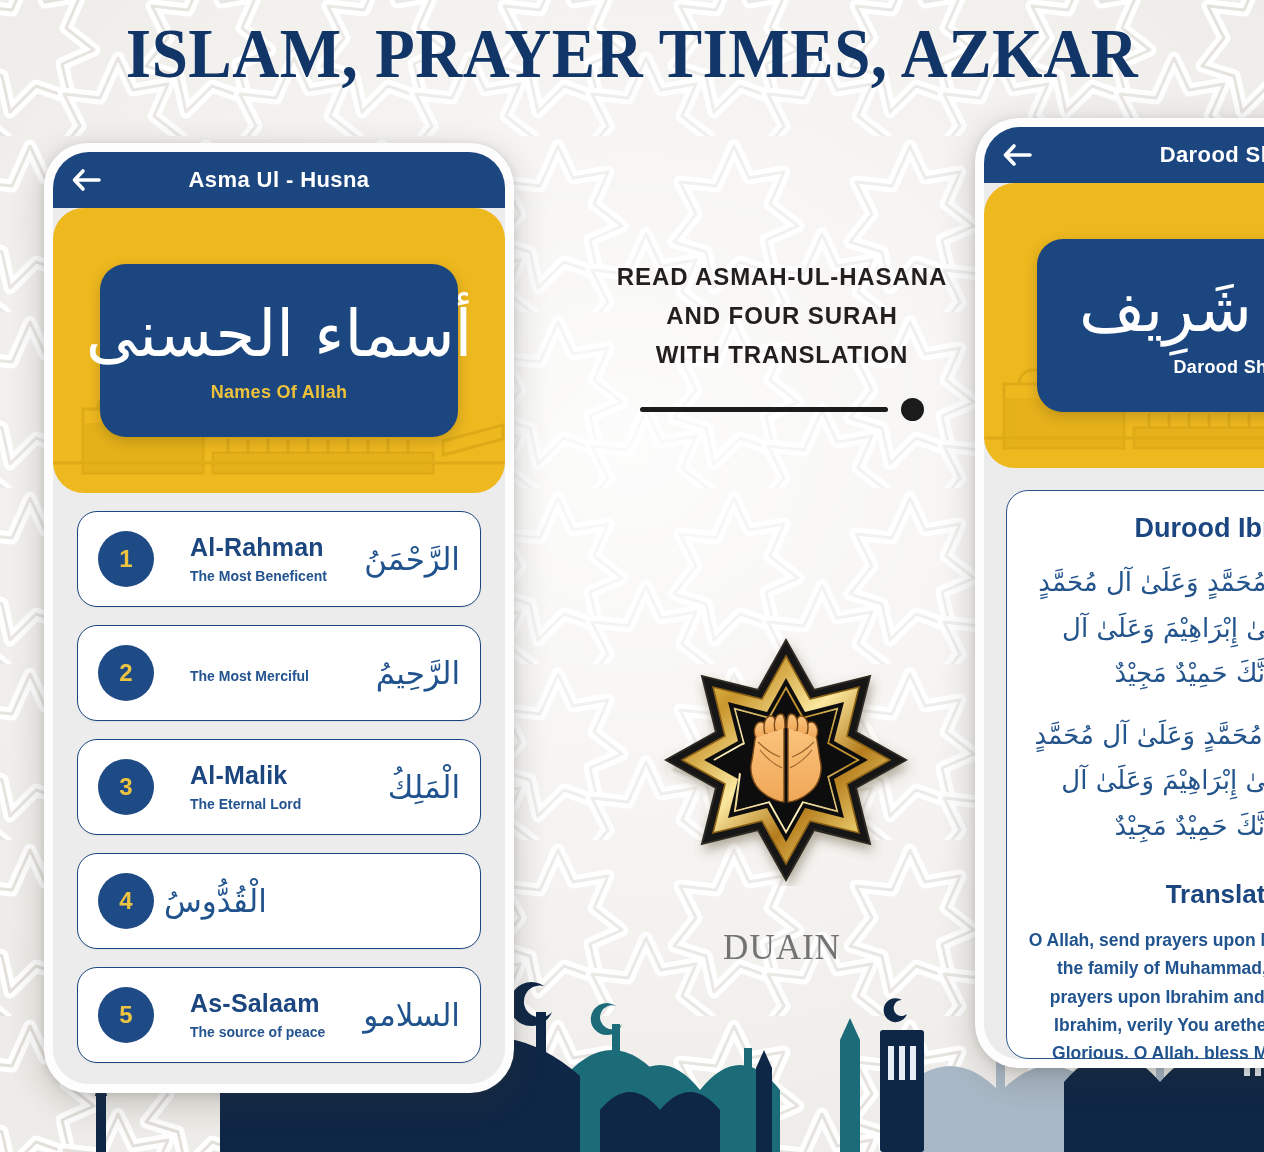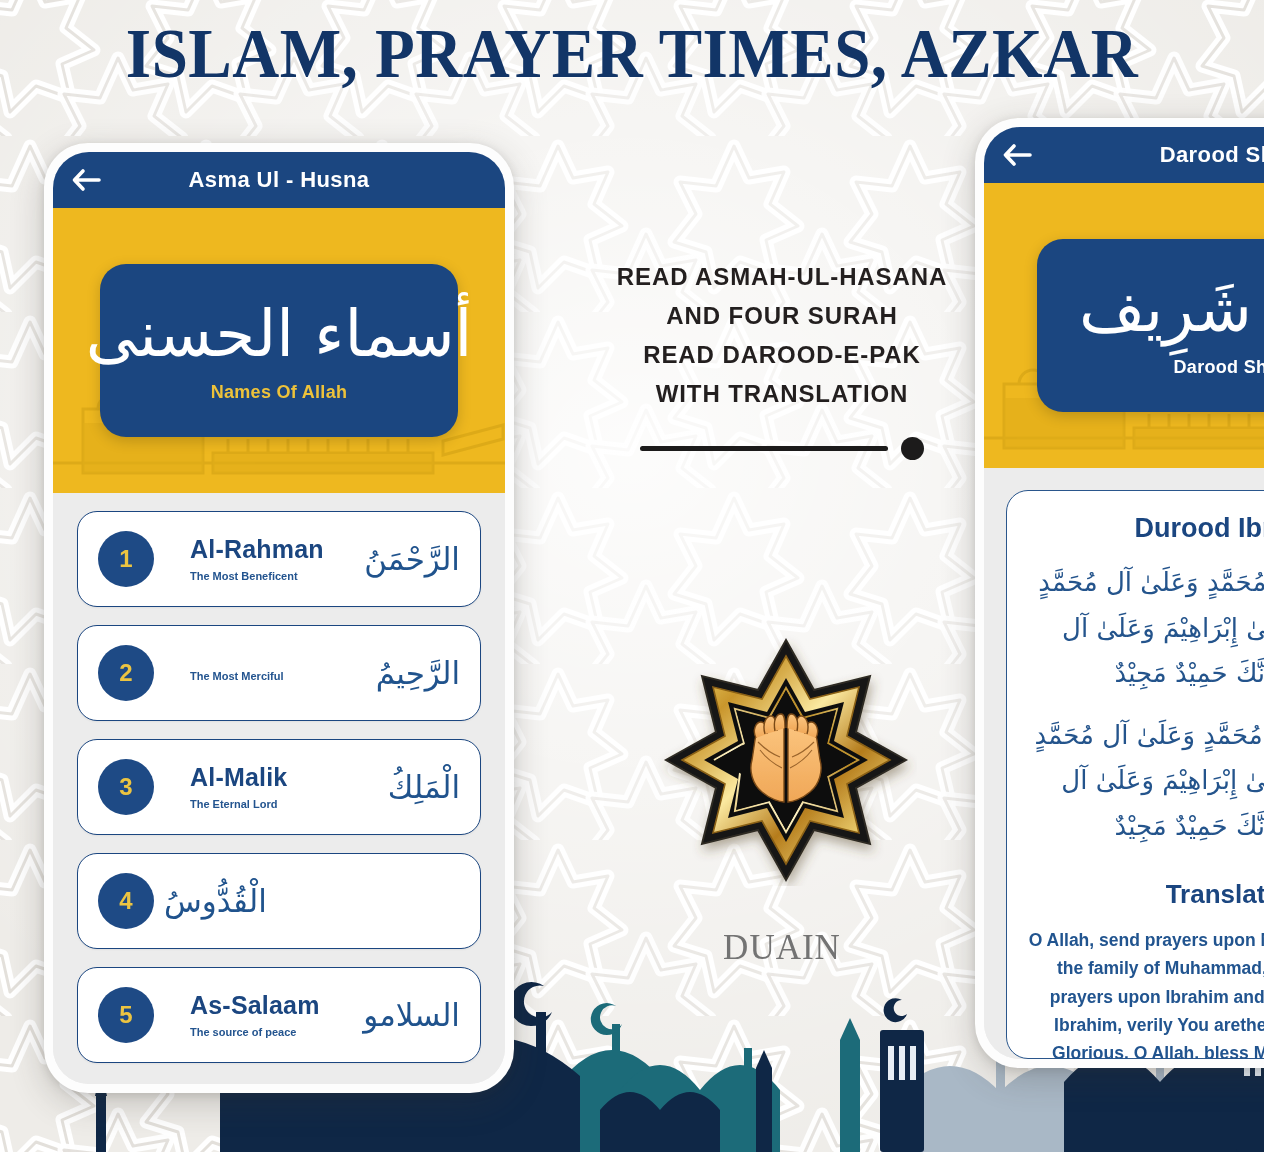--- a/index.html
+++ b/index.html
@@ -61,21 +61,21 @@
   .appbar .title{
     position:absolute;left:0;right:0;text-align:center;
     font-size:22px;font-weight:700;letter-spacing:.4px;color:#fff;
     pointer-events:none;
   }
 
   
   .hero{
     background:#eeb81f;position:relative;overflow:hidden;
     height:285px;min-height:285px;
-    display:flex;align-items:center;justify-content:center;
+    display:flex;align-items:center;justify-content:center;border-radius:31px;
   }
   .hero .skyline{position:absolute;left:0;right:0;bottom:0;height:180px;opacity:.52;}
   .hero-card{
     position:relative;z-index:2;
     background:#1b4680;border-radius:26px;
     width:79%;height:61%;
     display:flex;flex-direction:column;align-items:center;justify-content:center;
     box-shadow:0 4px 14px rgba(0,0,0,.18);
   }
   .hero-calligraphy{
@@ -102,21 +102,21 @@
     cursor:pointer;
   }
   .badge{
     width:56px;height:56px;border-radius:50%;
     background:#1e4a85;color:#ecc441;
     display:flex;align-items:center;justify-content:center;
     font-size:24px;font-weight:700;flex:0 0 auto;
   }
   .name-txt{margin-left:36px;flex:1;min-width:0;}
   .name-en{color:#1b4680;font-size:25px;font-weight:700;line-height:1.1;letter-spacing:.2px;}
-  .name-mean{color:#23548f;font-size:11px;font-weight:600;margin-top:6px;}
+  .name-mean{color:#23548f;font-size:14px;font-weight:600;margin-top:6px;}
   .name-ar{
     color:#20538d;font-size:31px;direction:rtl;
     font-family:"DejaVu Sans", sans-serif;
     white-space:nowrap;flex:0 0 auto;padding-left:10px;
   }
 
   
   .dua-body{flex:1;background:#ececec;padding:22px 22px 0 22px;box-sizing:border-box;overflow:hidden;}
   .dua-card{
     background:#fff;border:1.6px solid #2a568c;border-radius:22px;
@@ -310,21 +310,20 @@
         <div class="dua-tr">O Allah, send prayers upon Muhammad and upon the family of Muhammad, as You have sent prayers upon Ibrahim and upon the family of Ibrahim, verily You arethe Praiseworthy, the Glorious. O Allah, bless Muhammad and the family of Muhammad, as You have blessed Ibrahim and the family of Ibrahim, verily You are the Praiseworthy, the Glorious.</div>
       </div>
     </div>
   </div>
 </div>
 
 <div id="center">
   <div id="tagline">
     <div>READ ASMAH-UL-HASANA</div>
     <div>AND FOUR SURAH</div>
-    <div>READ DAROOD-E-PAK</div>
     <div>WITH TRANSLATION</div>
   </div>
   <div id="slider">
     <div class="bar"></div>
     <div class="knob"></div>
   </div>
 </div>
 
 <svg id="medallion" viewBox="0 0 262 252">
   <defs>

